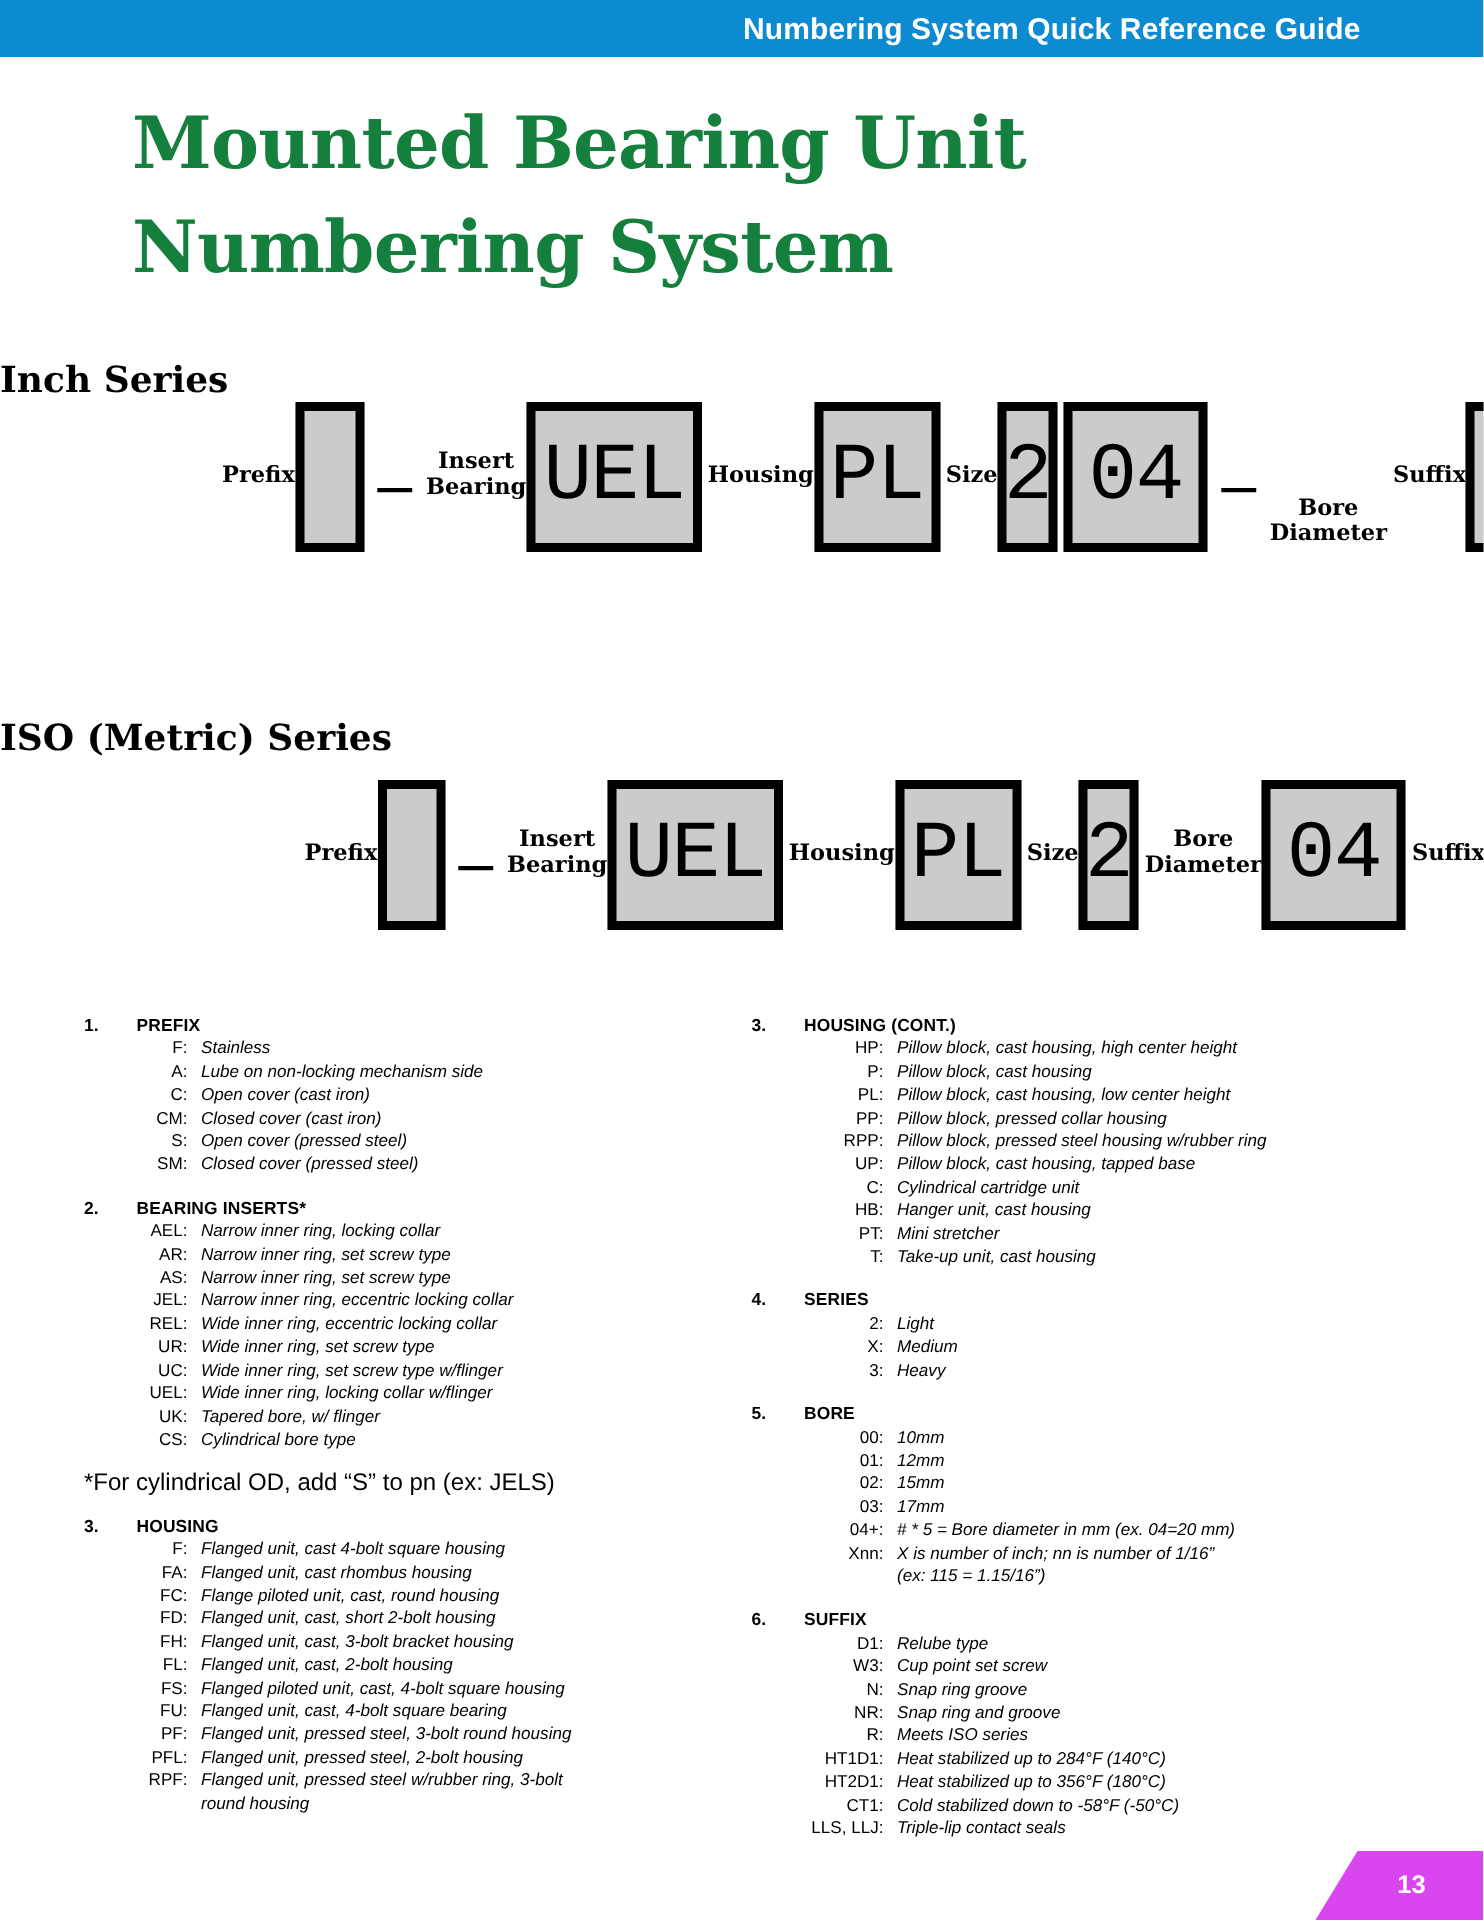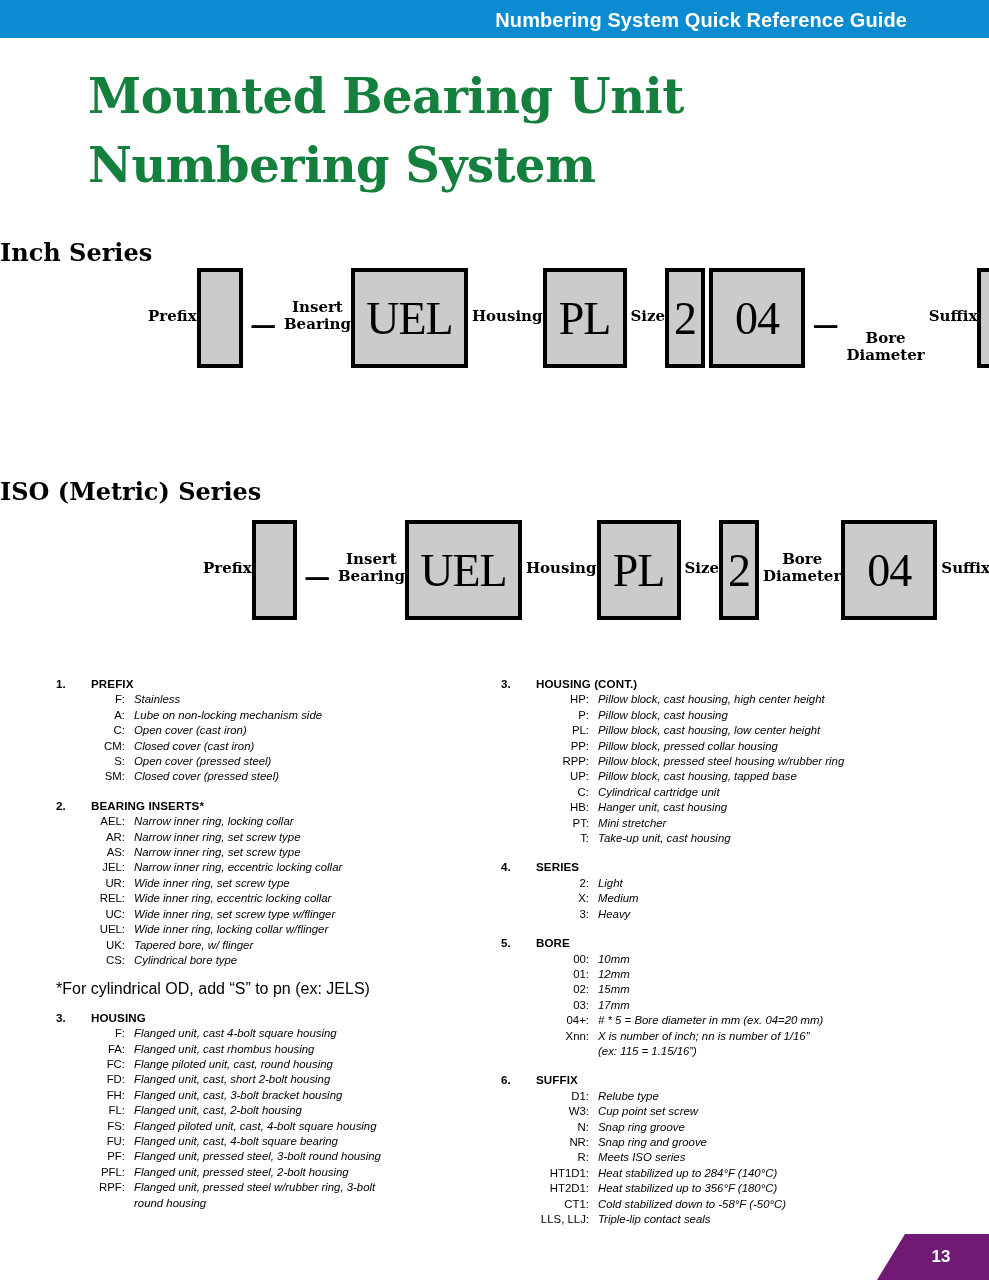--- a/index.html
+++ b/index.html
@@ -82,27 +82,27 @@
     font-weight: bold;
     font-size: 15px;
     line-height: 17px;
     text-align: center;
     color: #000;
     white-space: pre-line;
     margin-bottom: 4px;
   }
   .seg-box {
     background: #cccbcb;
-    border: 4px solid #000000;
+    border: 6px solid #000000;
     box-sizing: border-box;
     display: flex;
     align-items: center;
     justify-content: center;
-    font-family: Liberation Serif, serif;
-    font-size: 46px;
+    font-family: Liberation Mono, monospace;
+    font-size: 54px;
     font-weight: 400;
     color: #000;
     letter-spacing: -1px;
   }
   .dash {
     font-family: "Liberation Sans", sans-serif;
     font-size: 42px;
     color: #000;
     padding: 0 9px 24px 9px;
     line-height: 1;
@@ -149,21 +149,21 @@
   
   #legend-right .legend-code { flex: 0 0 97px; width: 97px; }
 
   
   .page-badge {
     position: absolute;
     right: 0;
     bottom: 0;
     width: 112px;
     height: 46px;
-    background: #701a75;
+    background: #d946ef;
     clip-path: polygon(28px 0, 112px 0, 112px 46px, 0 46px);
     display: flex;
     align-items: center;
     justify-content: center;
     text-align: center;
   }
   .page-badge-num {
     font-size: 17px;
     font-weight: bold;
     color: #ffffff;
@@ -302,26 +302,26 @@
       </div>
       <div class="legend-row">
         <span class="legend-code">AS:</span>
         <span class="legend-desc">Narrow inner ring, set screw type</span>
       </div>
       <div class="legend-row">
         <span class="legend-code">JEL:</span>
         <span class="legend-desc">Narrow inner ring, eccentric locking collar</span>
       </div>
       <div class="legend-row">
+        <span class="legend-code">REL:</span>
+        <span class="legend-desc">Wide inner ring, eccentric locking collar</span>
+      </div>
+      <div class="legend-row">
         <span class="legend-code">UR:</span>
         <span class="legend-desc">Wide inner ring, set screw type</span>
-      </div>
-      <div class="legend-row">
-        <span class="legend-code">REL:</span>
-        <span class="legend-desc">Wide inner ring, eccentric locking collar</span>
       </div>
       <div class="legend-row">
         <span class="legend-code">UC:</span>
         <span class="legend-desc">Wide inner ring, set screw type w/flinger</span>
       </div>
       <div class="legend-row">
         <span class="legend-code">UEL:</span>
         <span class="legend-desc">Wide inner ring, locking collar w/flinger</span>
       </div>
       <div class="legend-row">

